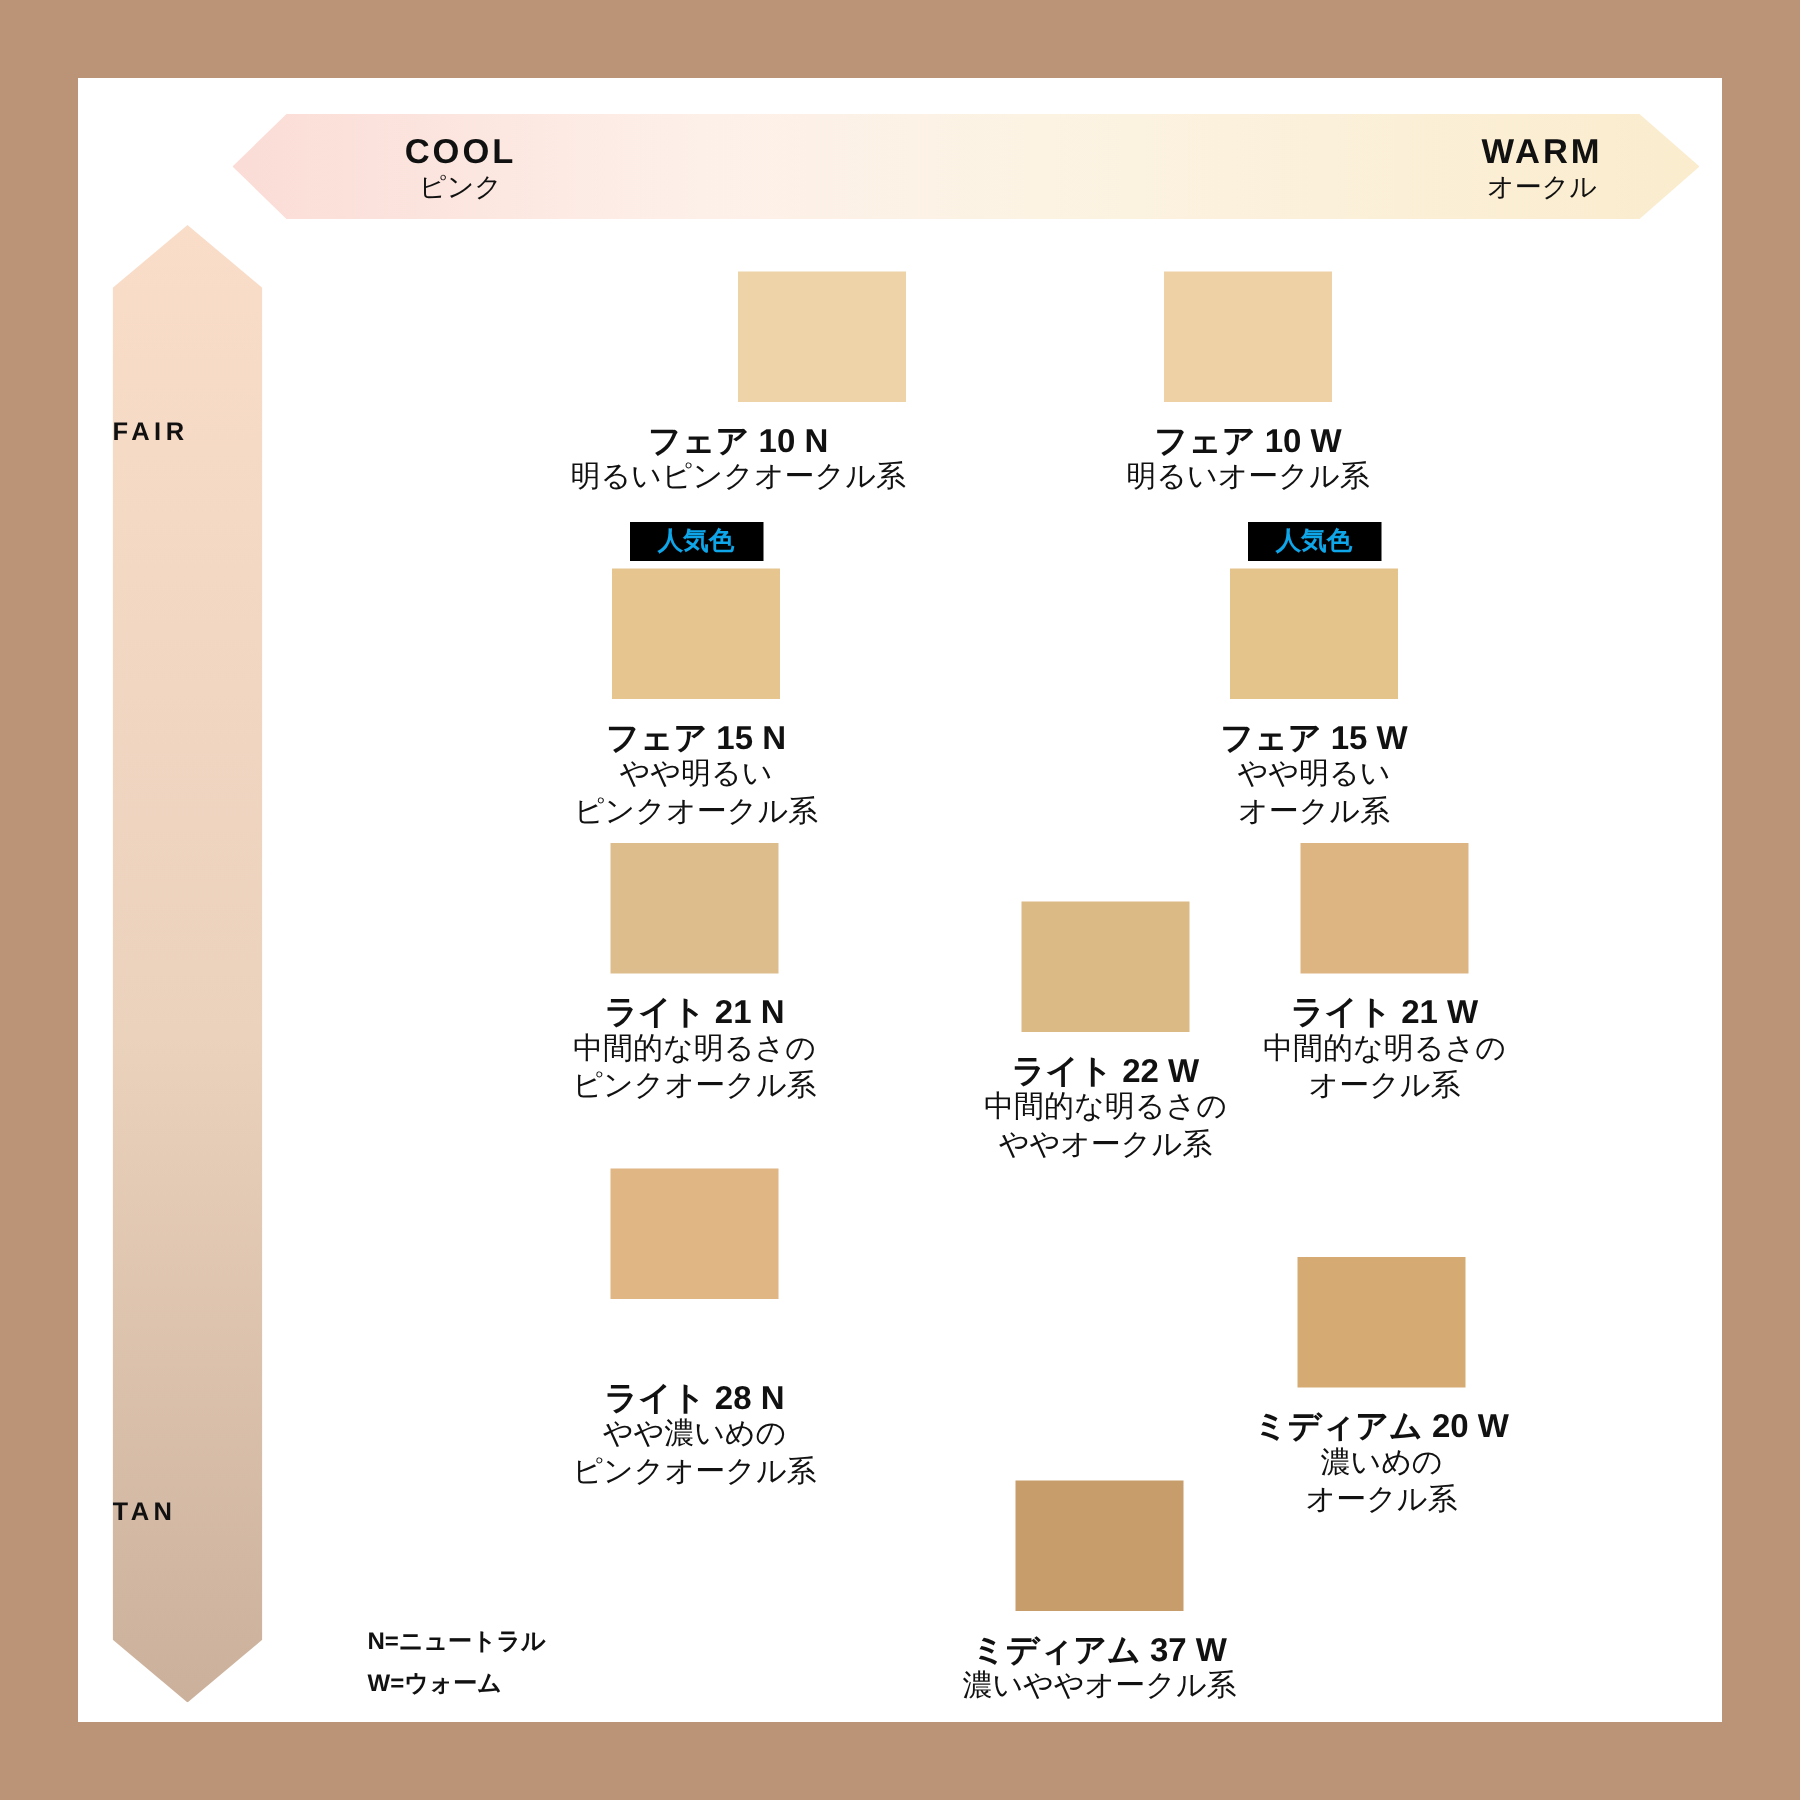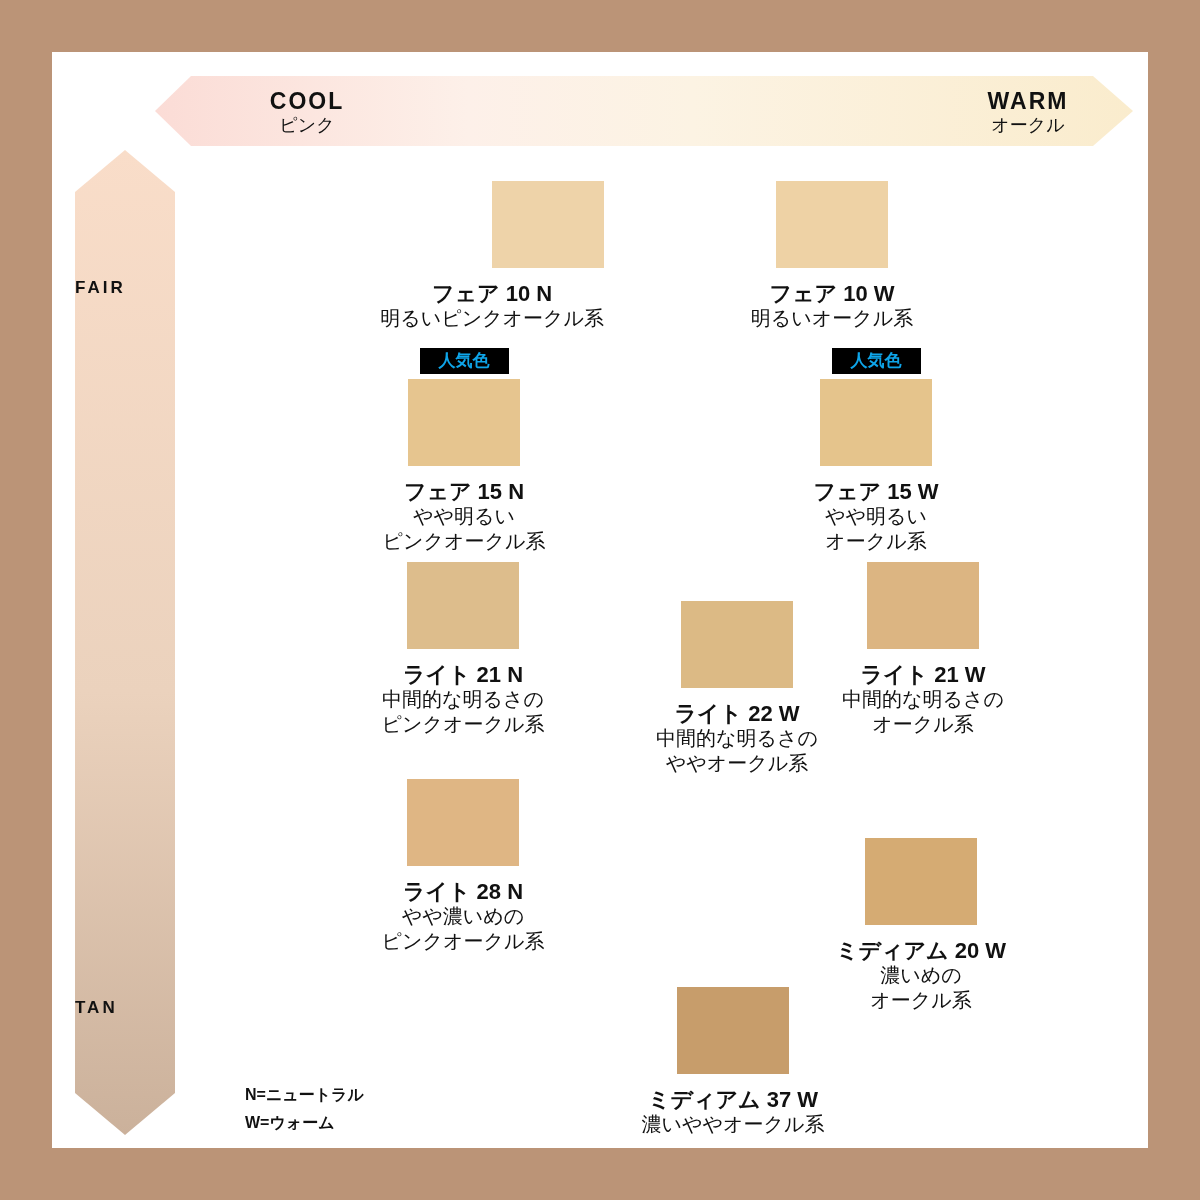--- a/index.html
+++ b/index.html
@@ -51,21 +51,21 @@
   .labels{margin-top:13px;text-align:center;line-height:25px;}
   .shade-name{font-size:22px;font-weight:bold;}
   .shade-desc{font-size:20px;}
   .c1 {left:272px;top:129px;align-items:flex-end;}
   .c2 {left:640px;top:129px;}
   .c3 {left:272px;top:296px;}
   .c4 {left:684px;top:296px;}
   .c5 {left:271px;top:510px;}
   .c6 {left:545px;top:510px;margin-top:39px;}
   .c7 {left:731px;top:510px;}
-  .c8 {left:271px;top:727px;}
+  .c8 {left:271px;top:727px;gap:40px;}
   .c9 {left:729px;top:786px;}
   .c10{left:541px;top:935px;}
   
   .legend{
     position:absolute;left:193px;top:1029px;
     font-size:16px;font-weight:bold;line-height:28px;
   }
 </style>
 </head>
 <body>

